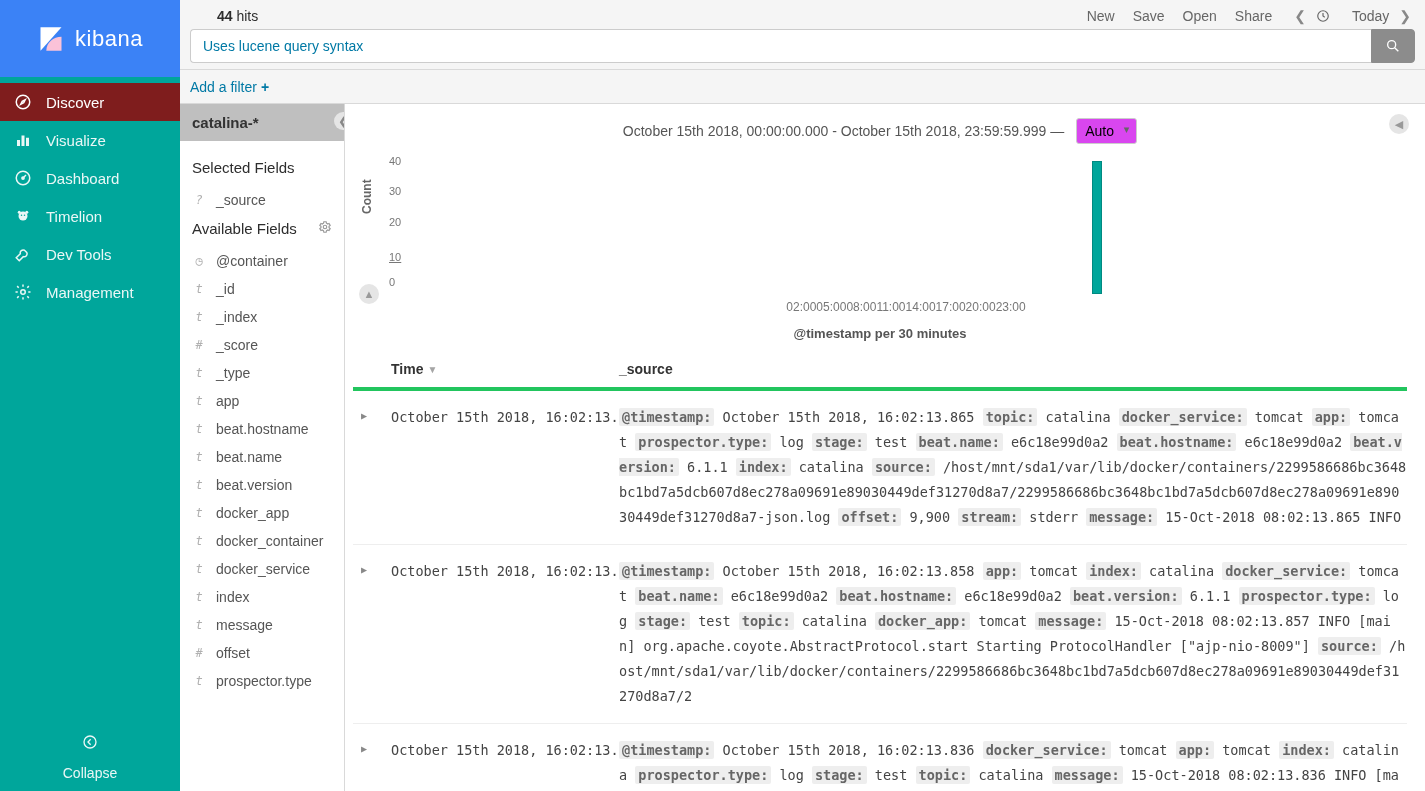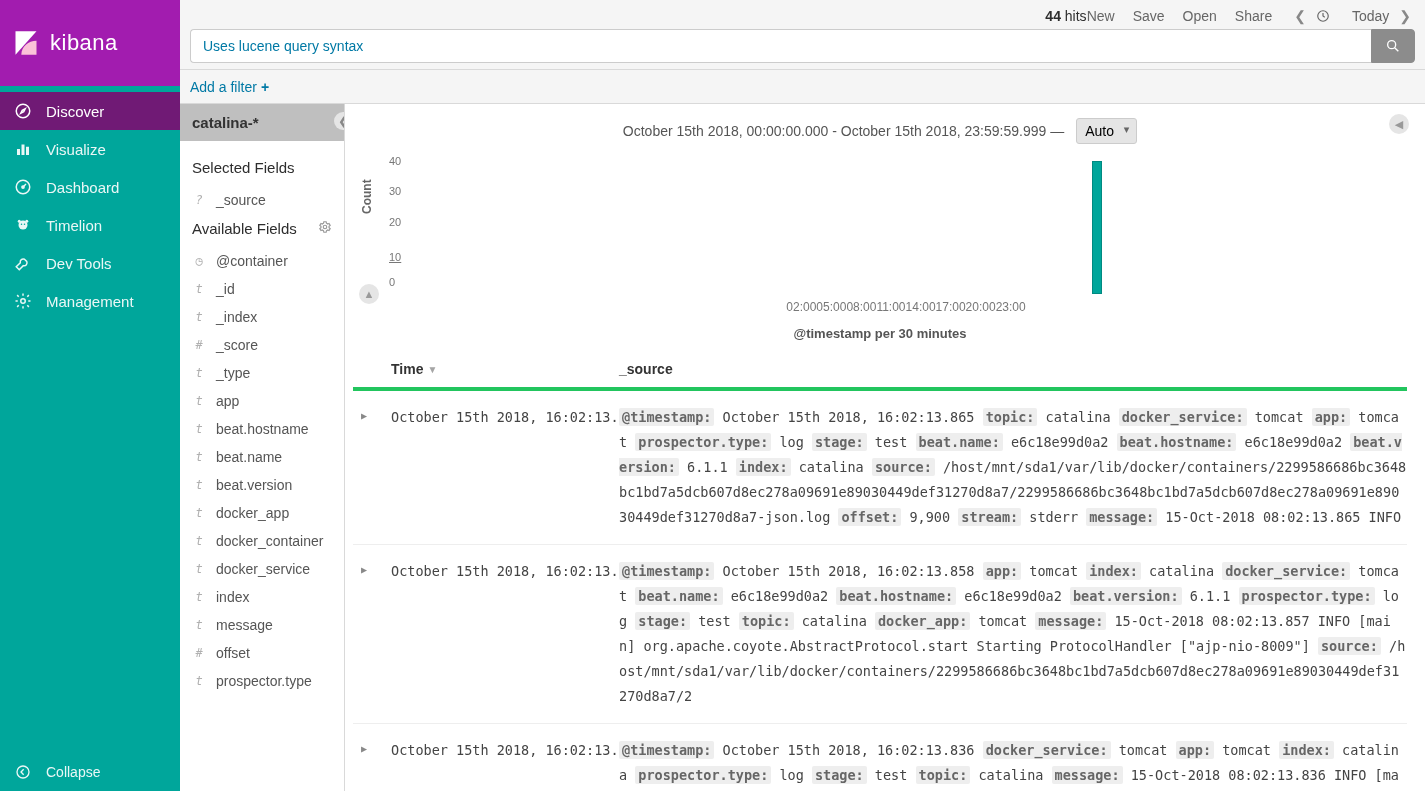--- a/index.html
+++ b/index.html
@@ -1,34 +1,34 @@
 <!DOCTYPE html>
 <html><head>
 <meta charset="utf-8">
 <style>
 * { box-sizing: border-box; margin: 0; padding: 0; }
 body { font-family: -apple-system, BlinkMacSystemFont, "Segoe UI", Helvetica, Arial, sans-serif; font-size: 14px; color: #2d2d2d; background: #fff; overflow: hidden; }
 .app { display: flex; height: 791px; width: 1425px; }
 
 
 .sidebar { width: 180px; background: #00a69b; display: flex; flex-direction: column; color: #fff; flex-shrink: 0; }
-.brand { background: #a21caf; height: 86px; display: flex; align-items: center; padding: 0 12px; gap: 10px; }
+.brand { background: #3b82f6; height: 77px; display: flex; align-items: center; padding: 0 12px; gap: 10px; justify-content: center; }
 .brand-logo { width: 28px; height: 28px; }
 .brand-text { font-size: 22px; font-weight: 400; letter-spacing: 0.5px; }
 .nav { flex: 1; padding-top: 6px; }
 .nav-item { display: flex; align-items: center; gap: 14px; padding: 10px 14px; cursor: pointer; font-size: 15px; color: #eaf7f6; }
-.nav-item.active { background: #701a75; color: #fff; }
+.nav-item.active { background: #7f1d1d; color: #fff; }
 .nav-item .nav-icon { width: 18px; height: 18px; display:flex; align-items:center; justify-content:center; }
-.sidebar-footer { padding: 10px 14px; display:flex; align-items:center; gap:14px; cursor:pointer; color:#eaf7f6; }
+.sidebar-footer { padding: 10px 14px; display:flex; align-items:center; gap:14px; cursor:pointer; color:#eaf7f6;flex-direction:column; }
 .sidebar-footer .nav-icon { width:18px; height:18px; display:flex; align-items:center; justify-content:center; }
 
 
 .main { flex: 1; display: flex; flex-direction: column; min-width: 0; }
 .topbar { height: 70px; background: #f5f5f5; border-bottom: 1px solid #d9d9d9; padding: 4px 10px 6px 10px; display:flex; flex-direction:column; justify-content:space-between; }
-.topbar-row1 { display:flex; justify-content:flex-end; align-items:center; height:24px; }
+.topbar-row1 { display:flex; justify-content:space-between; align-items:center; height:24px;margin-left:27px; }
 .hits { font-size: 14px; color:#2d2d2d; }
 .hits b { font-weight: 700; }
 .top-actions { display:flex; align-items:center; gap:18px; color:#666; }
 .top-actions span { cursor:pointer; }
 .time-picker { display:flex; align-items:center; gap:6px; color:#666; }
 .time-picker .chev { cursor:pointer; color:#888; padding:0 4px; }
 
 .searchbar { display:flex; height:34px; }
 .search-input { flex:1; border:1px solid #ccc; border-right:none; border-radius:4px 0 0 4px; padding:0 12px; font-size:15px; color:#333; background:#fff; display:flex; align-items:center; justify-content:space-between; }
 .search-input input { border:none; outline:none; flex:1; font-size:15px; color:#555; background:transparent; }
@@ -46,21 +46,21 @@
 .index-collapse { position:absolute; right:-8px; top:8px; width:18px; height:18px; background:#e5e5e5; border-radius:50%; display:flex; align-items:center; justify-content:center; color:#888; font-size:11px; cursor:pointer; }
 .fields-body { padding:12px; overflow-y:auto; flex:1; }
 .fields-section-title { font-size:15px; color:#2d2d2d; margin:6px 0 10px 0; display:flex; align-items:center; justify-content:space-between; }
 .gear { color:#999; cursor:pointer; }
 .field-item { display:flex; align-items:center; gap:10px; padding:6px 0; color:#555; font-size:14px; cursor:pointer; }
 .field-type { width:14px; font-family: ui-monospace, Menlo, monospace; color:#b0b0b0; font-size:12px; font-style:italic; text-align:center; }
 
 
 .results { flex:1; min-width:0; overflow:auto; padding:0 18px 0 8px; position:relative; }
 .chart-header { display:flex; align-items:center; justify-content:center; gap:12px; padding:14px 0 8px 0; font-size:14px; color:#555; }
-.chart-select { border:1px solid #ccc; border-radius:3px; padding:4px 22px 4px 8px; font-size:14px; background:#e5e5e5; appearance:none; position:relative; }
+.chart-select { border:1px solid #ccc; border-radius:3px; padding:4px 22px 4px 8px; font-size:14px; background:#d946ef; appearance:none; position:relative; }
 .select-wrap { position:relative; display:inline-block; }
 .select-wrap::after { content:"▾"; position:absolute; right:8px; top:5px; color:#666; pointer-events:none; font-size:11px; }
 
 .chart-area { position:relative; height:170px; margin-left:24px; }
 .chart-y-label { position:absolute; left:-10px; top:50%; transform:rotate(-90deg) translateX(30px); transform-origin:left; font-size:12px; color:#666; font-weight:700; }
 .chart-grid { position:absolute; left:32px; right:8px; top:6px; bottom:28px; }
 .chart-x-labels { position:absolute; left:32px; right:4px; bottom:8px; display:flex; justify-content:center; font-size:12px; color:#777; }
 .chart-y-tick { position:absolute; left:0; font-size:11px; color:#777; transform:translateY(-50%); }
 .chart-bar { position:absolute; width:10px; background:#00a69b; bottom:0; border:1px solid #008a81; }
 .chart-caption { text-align:center; font-size:13px; color:#555; font-weight:700; margin-top:4px; }

